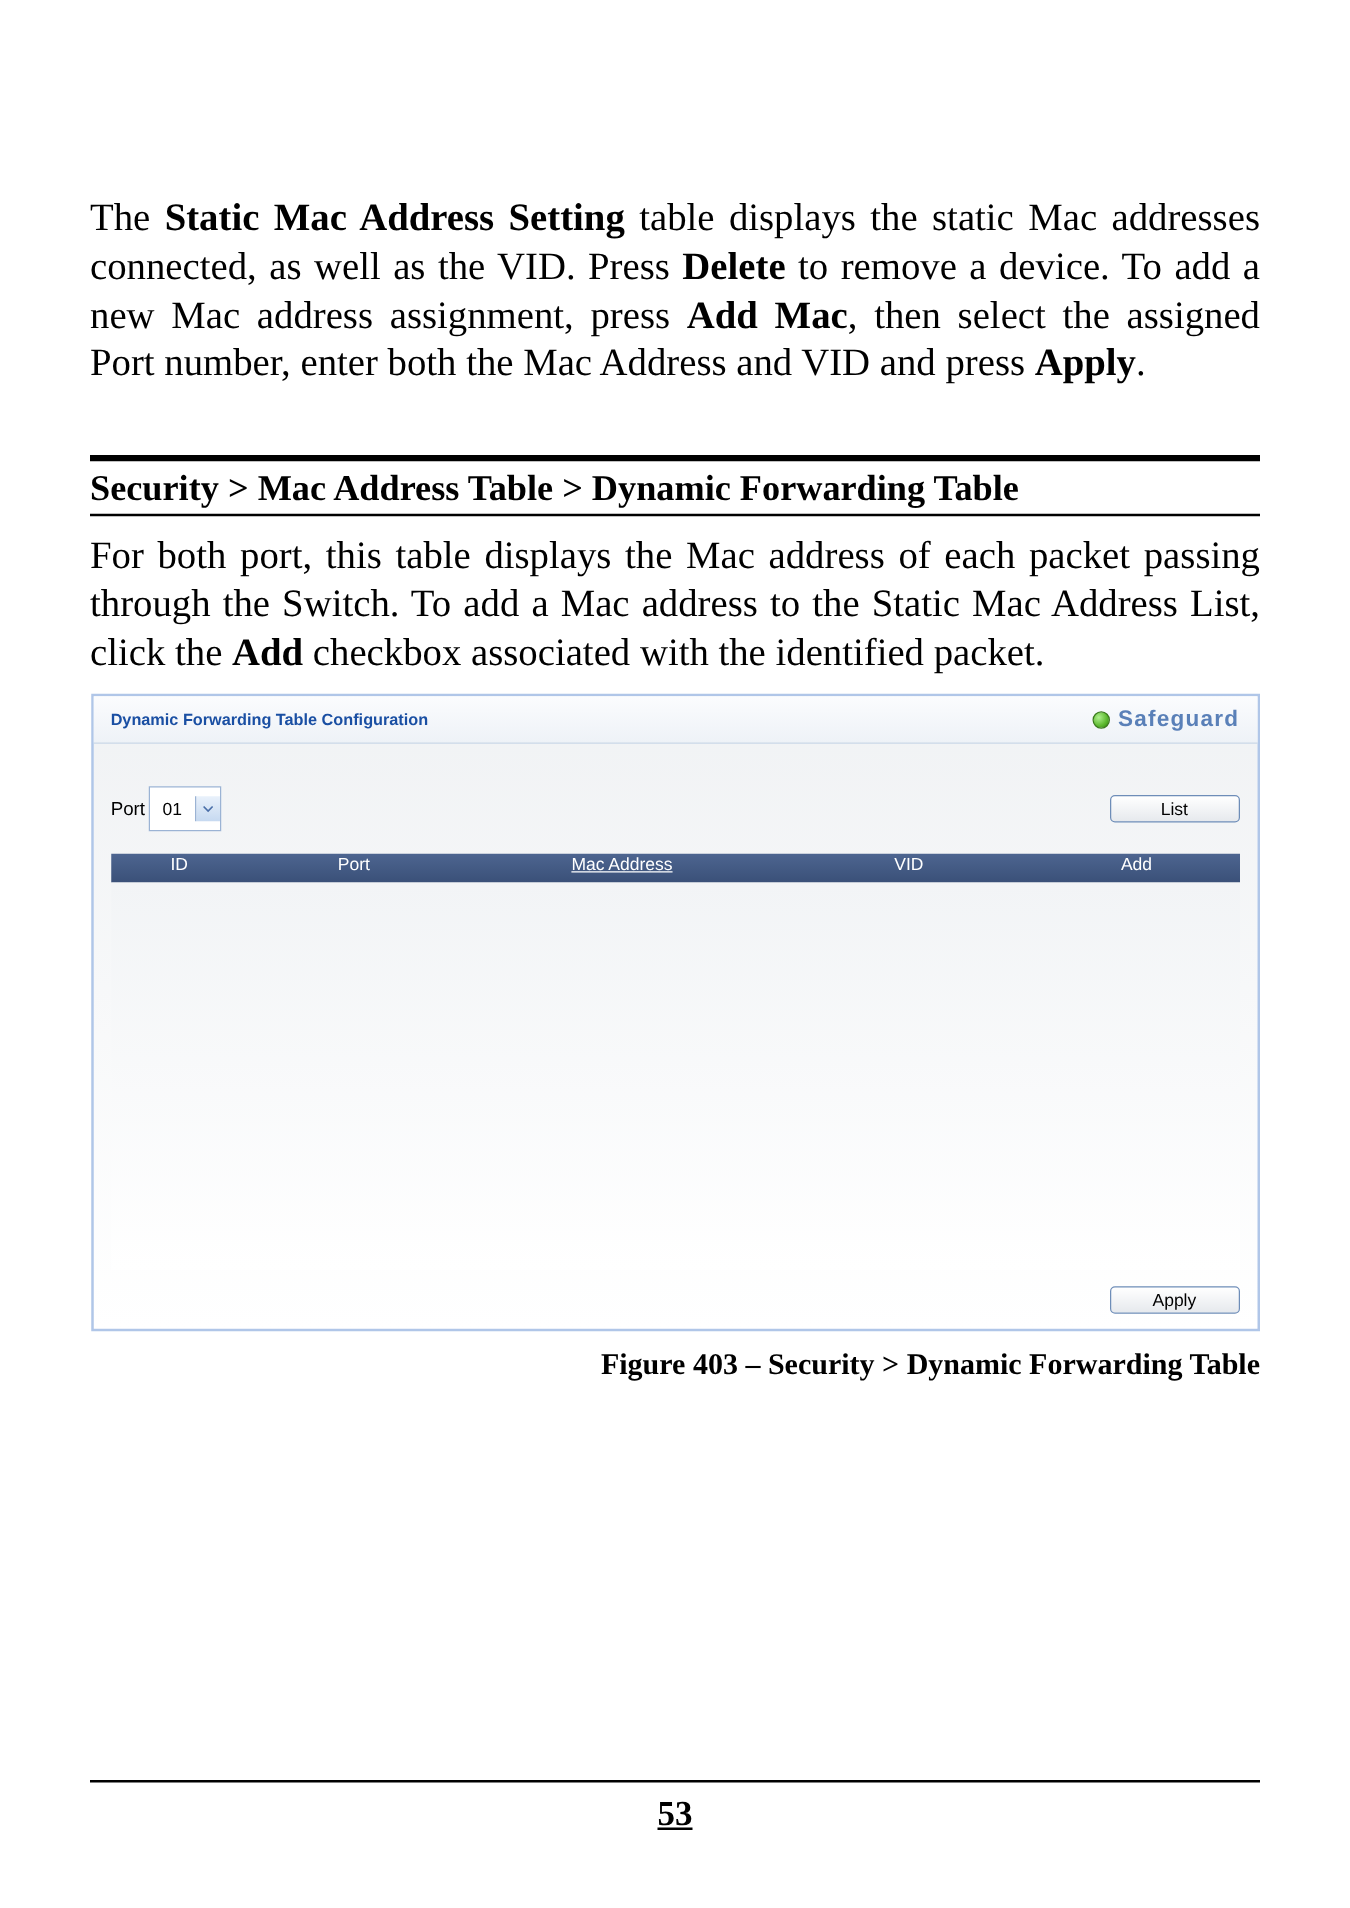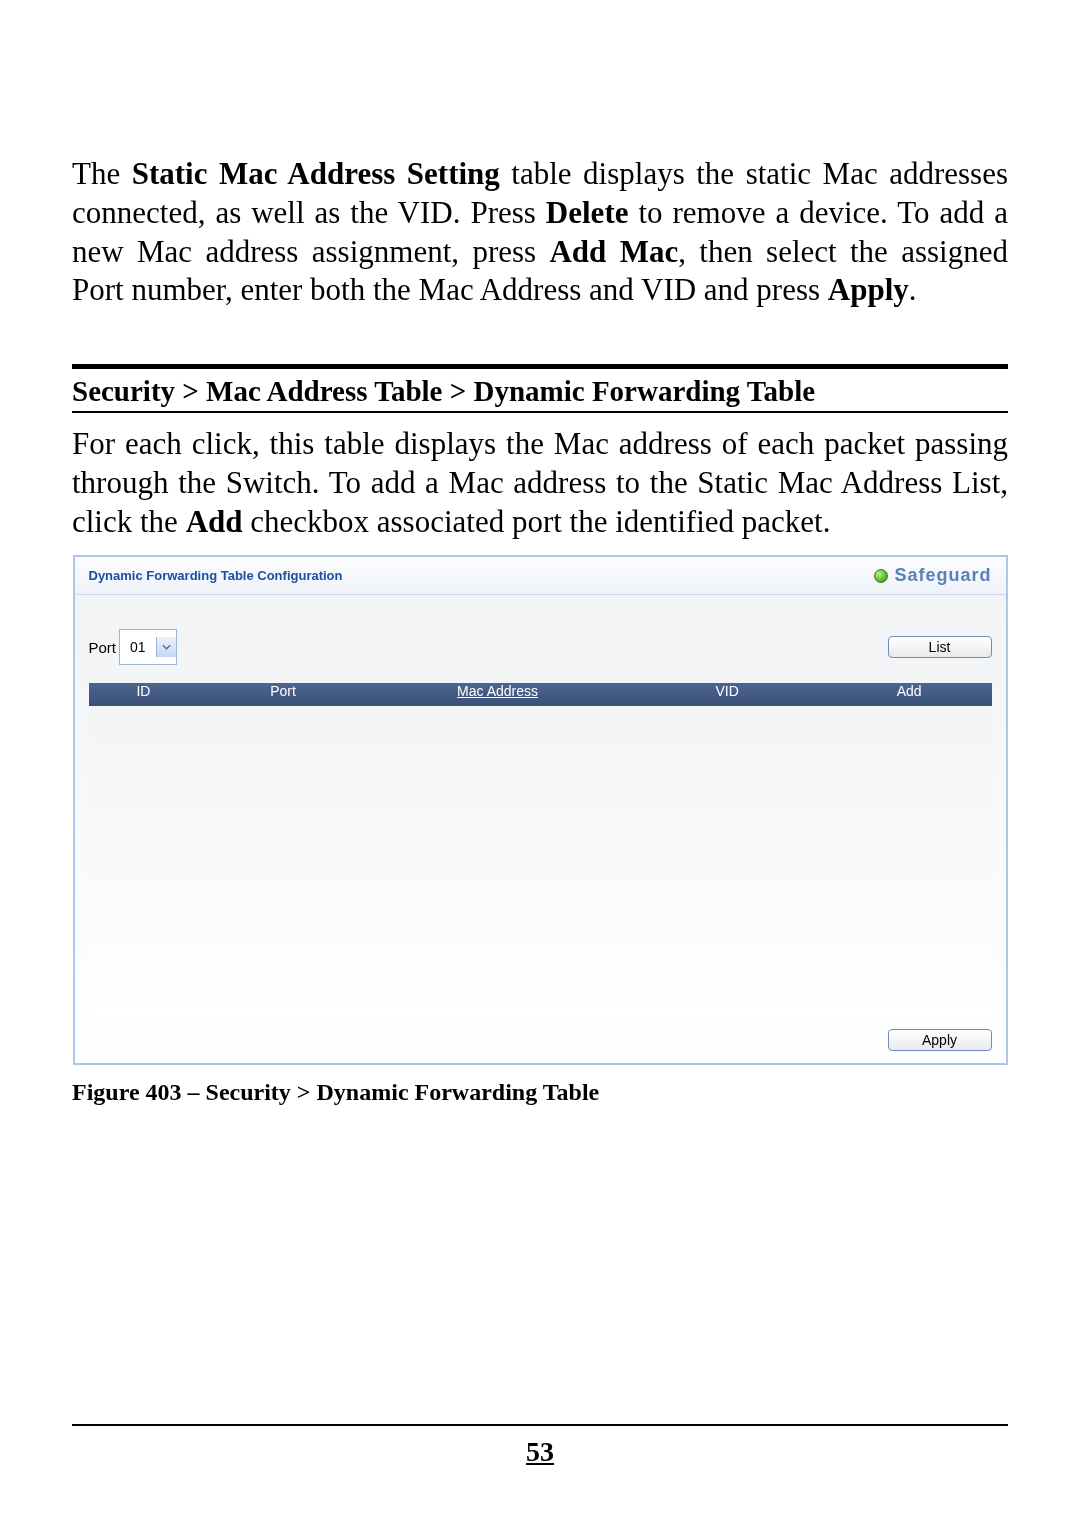--- a/index.html
+++ b/index.html
@@ -167,21 +167,21 @@
       margin: 0 14px;
       height: 310px;
       background: linear-gradient(to bottom, #f2f4f6 0%, #ffffff 100%);
     }
     .apply-row {
       position: absolute;
       bottom: 12px;
       right: 14px;
     }
     .figure-caption {
-      text-align: left;
+      text-align: right;
       font-size: 24px;
       font-weight: bold;
       margin-top: 14px;
     }
     .footer {
       position: absolute;
       bottom: 58px;
       left: 72px;
       right: 72px;
     }
@@ -202,21 +202,21 @@
 
 <div class="paragraph1">
   <span>The </span><span class="bold">Static Mac Address Setting</span><span> table displays the static Mac addresses connected, as well as the VID. Press </span><span class="bold">Delete</span><span> to remove a device. To add a new Mac address assignment, press </span><span class="bold">Add Mac</span><span>, then select the assigned Port number, enter both the Mac Address and VID and press </span><span class="bold">Apply</span><span>.</span>
 </div>
 
 <hr class="divider-thick">
 <div class="heading">Security &gt; Mac Address Table &gt; Dynamic Forwarding Table</div>
 <hr class="divider-thin">
 
 <div class="paragraph2">
-  <span>For each click, this table displays the Mac address of each packet passing through the Switch. To add a Mac address to the Static Mac Address List, click the </span><span class="bold">Add</span><span> checkbox associated port the identified packet.</span>
+  <span>For both port, this table displays the Mac address of each packet passing through the Switch. To add a Mac address to the Static Mac Address List, click the </span><span class="bold">Add</span><span> checkbox associated with the identified packet.</span>
 </div>
 
 <div class="screenshot-panel">
   <div class="panel-header">
     <div class="panel-title">Dynamic Forwarding Table Configuration</div>
     <div class="safeguard-wrap">
       <div class="safeguard-dot"></div>
       <div class="safeguard-label">Safeguard</div>
     </div>
   </div>

